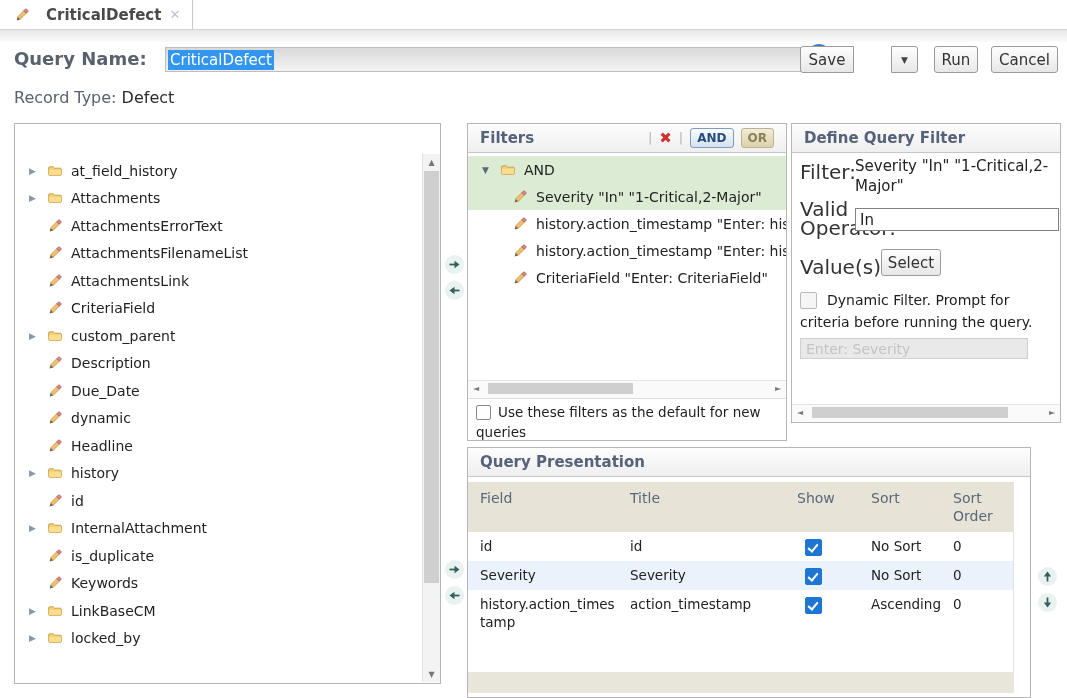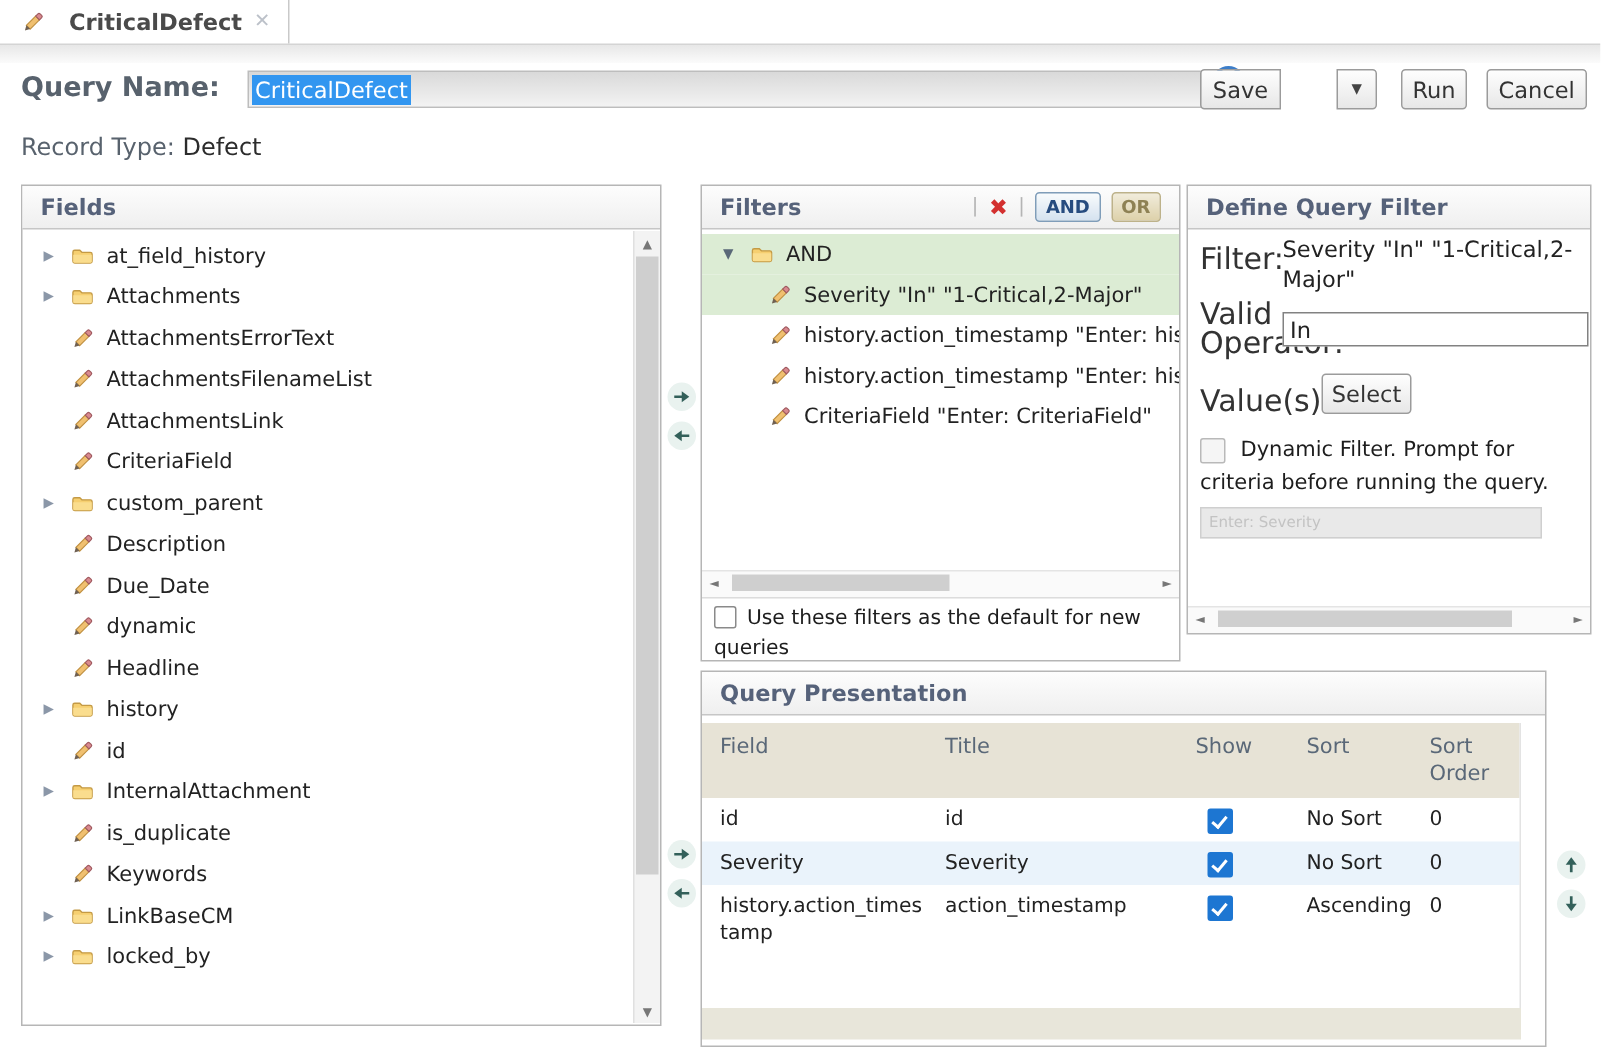--- a/index.html
+++ b/index.html
@@ -74,21 +74,21 @@
   #define-panel{left:791px;top:123px;width:270px;height:300px;overflow:hidden}
   .df-label{position:absolute;font-size:20px;color:#333}
   .df-value{position:absolute;left:63px;top:32px;width:228px;font-size:15px;line-height:20px;color:#222}
   #df-op-input{position:absolute;left:63px;top:84px;width:204px;height:23px;border:1px solid #828282;background:#fff;
                font-size:15px;display:flex;align-items:center;padding-left:4px;box-sizing:border-box}
   #df-select-btn{position:absolute;left:89px;top:125px;width:60px;height:27px;display:flex;align-items:center;justify-content:center;
                  background:linear-gradient(#fefefe,#e7e7e7);border:1px solid #9b9b9b;border-radius:3px;font-size:15px;color:#333;box-sizing:border-box}
   .df-dyn{position:absolute;left:8px;top:166px;width:254px;font-size:14px;line-height:1.55;color:#1d1d1d}
   .df-dyn .cbox{float:left;width:17px;height:17px;background:#f5f5f5;border-color:#b9b9b9;margin:2px 10px 2px 0}
   #df-prompt{position:absolute;left:8px;top:214px;width:228px;height:21px;background:#e9e9e9;border:1px solid #cfcfcf;
-             color:#c3c3c3;font-size:10px;display:flex;align-items:center;padding-left:5px;box-sizing:border-box;white-space:nowrap;overflow:hidden}
+             color:#c3c3c3;font-size:14px;display:flex;align-items:center;padding-left:5px;box-sizing:border-box;white-space:nowrap;overflow:hidden}
   #define-hscroll{left:0;right:0;bottom:0;border-bottom:none}
   #define-hscroll .hthumb{left:20px;width:196px}
 
   
   #qp-panel{left:467px;top:447px;width:564px;height:251px}
   .qp-table{position:absolute;left:0;top:34px;width:546px}
   .qp-hrow,.qp-row{display:grid;grid-template-columns:150px 155px 80px 92px 69px}
   .qp-hrow{background:#e7e3d6;color:#5a6878;font-weight:normal;font-size:14px}
   .qp-hrow>div{padding:7px 0 7px 12px;line-height:1.3}
   .qc{font-size:13.5px;padding:6px 0 5px 12px;line-height:1.3}
@@ -138,23 +138,20 @@
     <span>▼</span>
   </div>
 <div class="btn" id="run-btn">Run</div>
 <div class="btn" id="cancel-btn">Cancel</div>
 <div class="record-row">
   <span class="record-label">Record Type:</span>
   <span>Defect</span>
 </div>
 
 <div class="panel" id="fields-panel">
-  <div class="panel-header">
-    <span>Fields</span>
-  </div>
   <div id="fields-tree">
 
   <div class="tree-item folder">
     <span class="expander">▶</span>
     <span class="icon16 folder-ic">
           <svg viewBox="0 0 16 16" width="16" height="16">
             <path d="M1.6 5 Q1.6 3.8 2.8 3.8 L6.2 3.8 L7.6 5.2 L13.2 5.2 Q14.4 5.2 14.4 6.4 L14.4 11.2 Q14.4 12.4 13.2 12.4 L2.8 12.4 Q1.6 12.4 1.6 11.2 Z" fill="#f6cf70" stroke="#c49a45" stroke-width="0.9"></path>
             <path d="M1.8 6.8 L14.2 6.8 L14.2 11.2 Q14.2 12.2 13.2 12.2 L2.8 12.2 Q1.8 12.2 1.8 11.2 Z" fill="#fadd8e"></path>
           </svg>
         </span>

